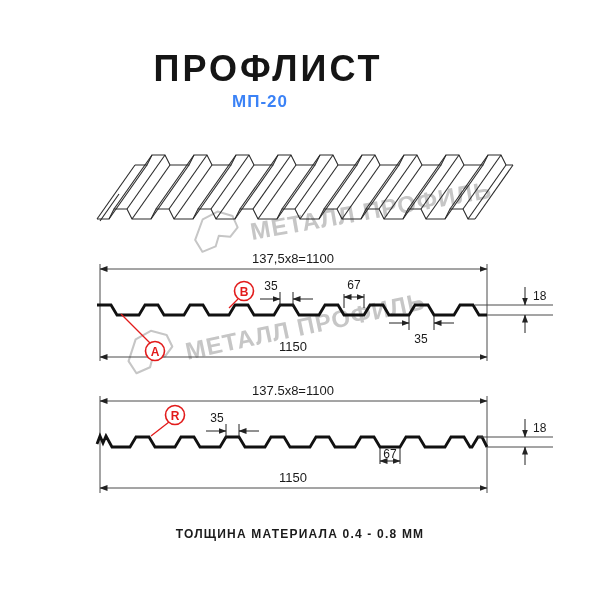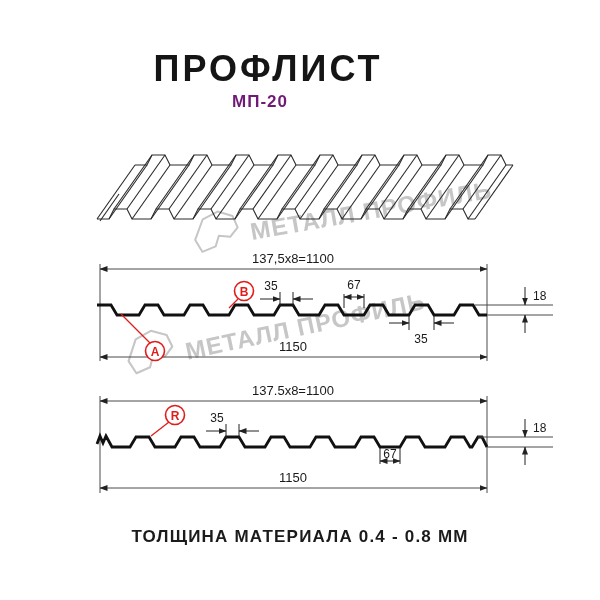--- a/index.html
+++ b/index.html
@@ -1,23 +1,23 @@
 <!DOCTYPE html>
 <html><head>
 <meta charset="utf-8">
 <style>
   html,body{margin:0;padding:0;}
   body{width:600px;height:600px;background:#ffffff;font-family:"Liberation Sans",sans-serif;overflow:hidden;}
   .canvas{position:relative;width:600px;height:600px;background:#fff;}
   .title{position:absolute;left:0;top:48px;width:536px;text-align:center;
          font-size:36px;font-weight:bold;letter-spacing:3px;color:#151515;}
   .subtitle{position:absolute;left:0;top:92px;width:520px;text-align:center;
-         font-size:17px;font-weight:600;letter-spacing:1px;color:#701a75;}
+         font-size:17px;font-weight:600;letter-spacing:1px;color:#3b82f6;}
   .footer{position:absolute;left:0;top:527px;width:600px;text-align:center;
-         font-size:17px;font-weight:600;letter-spacing:1.2px;color:#1b1b1b;}
+         font-size:12px;font-weight:600;letter-spacing:1.2px;color:#1b1b1b;}
   .wm{position:absolute;display:flex;align-items:flex-end;gap:10px;z-index:0;
       color:#c6c6c6;font-weight:bold;font-size:24px;letter-spacing:1px;white-space:nowrap;}
   .wm1{left:196px;top:214px;transform:rotate(-10deg);transform-origin:0 100%;}
   .wm2{left:130px;top:334px;transform:rotate(-12deg);transform-origin:0 100%;}
   .wm svg{display:block;}
   svg.draw{position:absolute;z-index:1;}
   .dimtxt{font-size:13px;fill:#1a1a1a;}
   .smalldim{font-size:12px;fill:#1a1a1a;}
   .badge-letter{font-size:12px;font-weight:bold;}
 </style>

